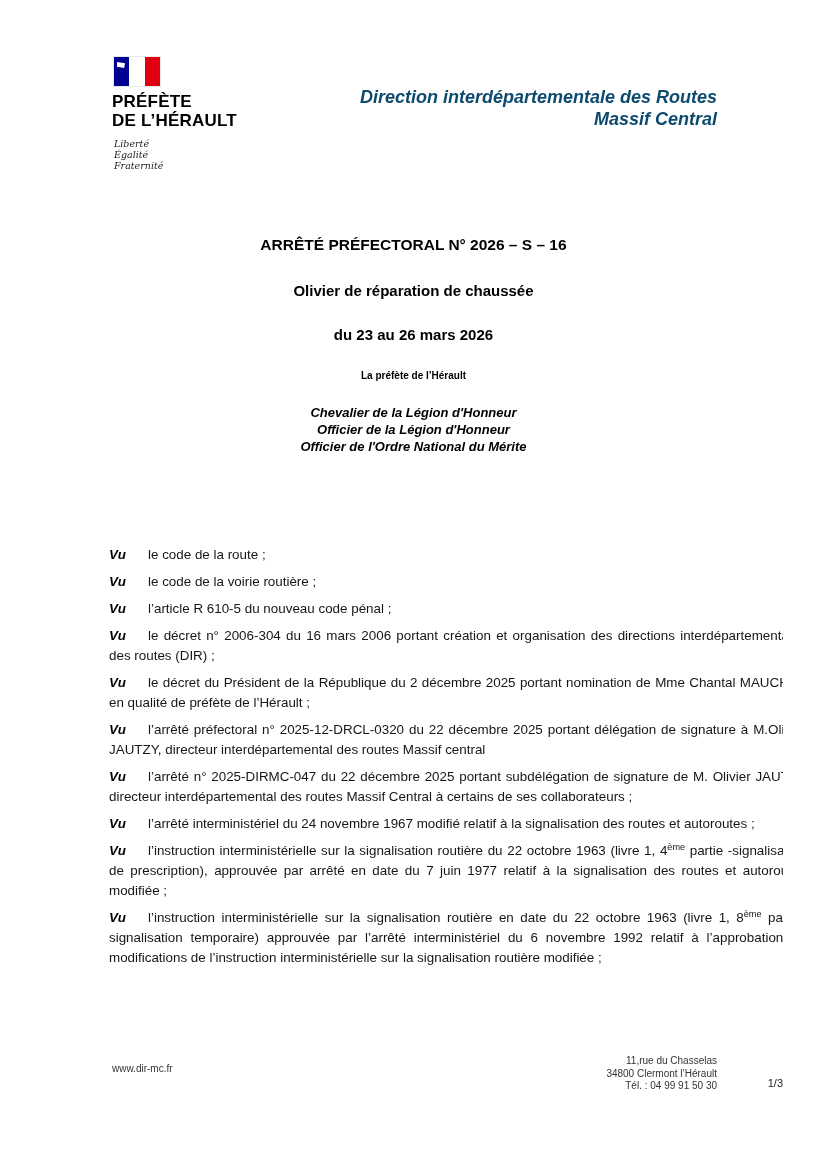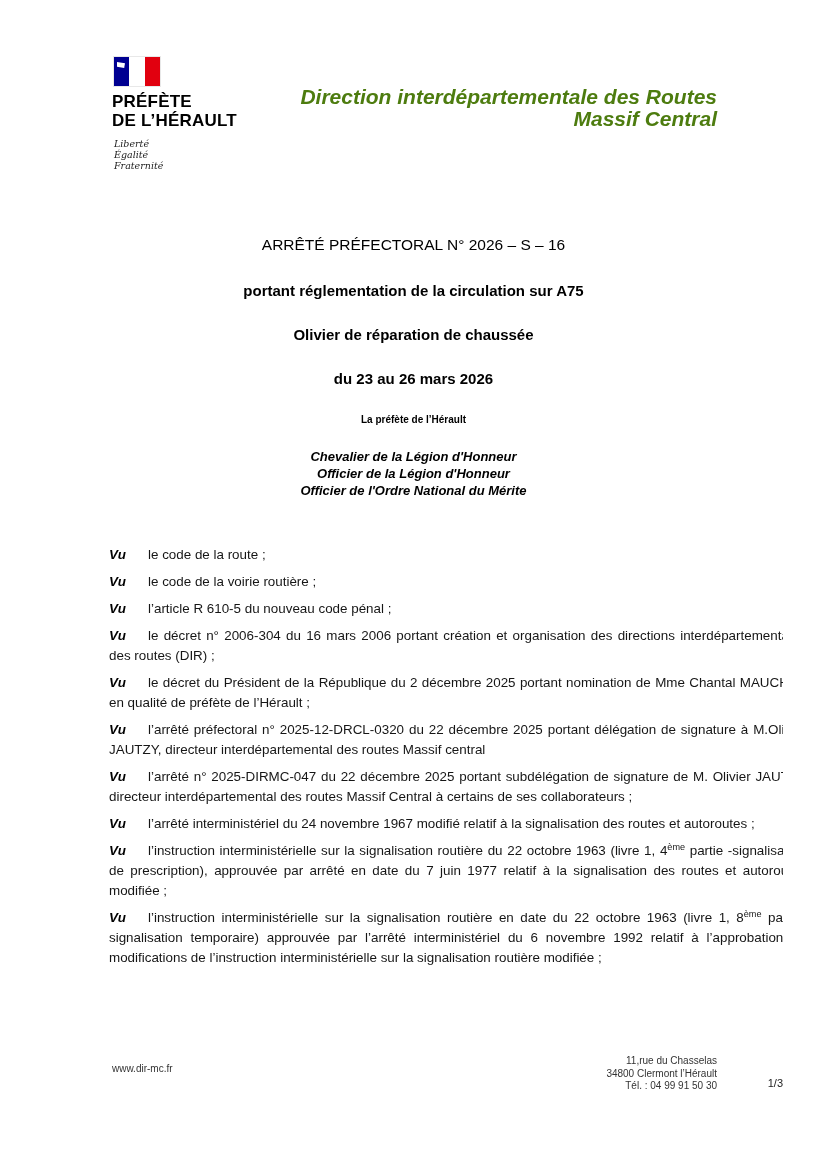--- a/index.html
+++ b/index.html
@@ -20,25 +20,25 @@
   .flag .b { flex:1; background:#000091; position:relative; }
   .flag .w { flex:1; background:#ffffff; }
   .flag .r { flex:1; background:#e1000f; }
   .flag .b::after { content:""; position:absolute; left:3px; top:5px; width:8px; height:6px;
     background:#ffffff; clip-path:polygon(0 0,100% 20%,90% 100%,0 80%); }
   .ministry { margin-top:6px; font-weight:bold; font-size:17px; line-height:19px; color:#000; letter-spacing:.2px; }
   .motto { margin-top:8px; margin-left:2px; font-family:"DejaVu Serif", serif; font-style:italic;
     font-size:9.5px; line-height:11px; color:#222; }
 
   .direction { position:absolute; right:66px; top:86px; text-align:right;
-    font-weight:bold; font-style:italic; font-size:21px; line-height:22px; color:#4d7c0f; }
+    font-weight:bold; font-style:italic; font-size:18px; line-height:22px; color:#0c4a6e; }
 
   
   .title-block { position:absolute; left:0; right:0; top:236px; text-align:center; color:#000; }
-  .doc-title  { font-weight:normal; font-size:15.5px; margin-bottom:28px; }
+  .doc-title  { font-weight:bold; font-size:15.5px; margin-bottom:28px; }
   .doc-sub    { font-weight:bold; font-size:15px;   margin-bottom:27px; }
   .authority  { font-weight:bold; font-size:10px; margin-top:3px; margin-bottom:23px; }
   .honors     { font-weight:bold; font-style:italic; font-size:13px; line-height:17px; }
 
   
   .body-text { position:absolute; left:65px; top:545px; width:697px; }
   .clause { font-size:13.4px; line-height:20px; text-align:justify; margin-bottom:7px; color:#161616; }
   .clause .vu { display:inline-block; width:39px; font-weight:bold; font-style:italic; color:#000; }
   .clause sup { font-size:0.68em; vertical-align:super; line-height:0; }
 
@@ -70,21 +70,20 @@
     </div>
   </div>
 
   <div class="direction">
     <div>Direction interdépartementale des Routes</div>
     <div>Massif Central</div>
   </div>
 
   <section class="title-block">
     <p class="doc-title">ARRÊTÉ PRÉFECTORAL N° 2026 – S – 16</p>
-    <p class="doc-sub">portant réglementation de la circulation sur A75</p>
     <p class="doc-sub">Olivier de réparation de chaussée</p>
     <p class="doc-sub">du 23 au 26 mars 2026</p>
     <p class="authority">La préfète de l’Hérault</p>
     <div class="honors">
       <div>Chevalier de la Légion d'Honneur</div>
       <div>Officier de la Légion d'Honneur</div>
       <div>Officier de l'Ordre National du Mérite</div>
     </div>
   </section>
 

